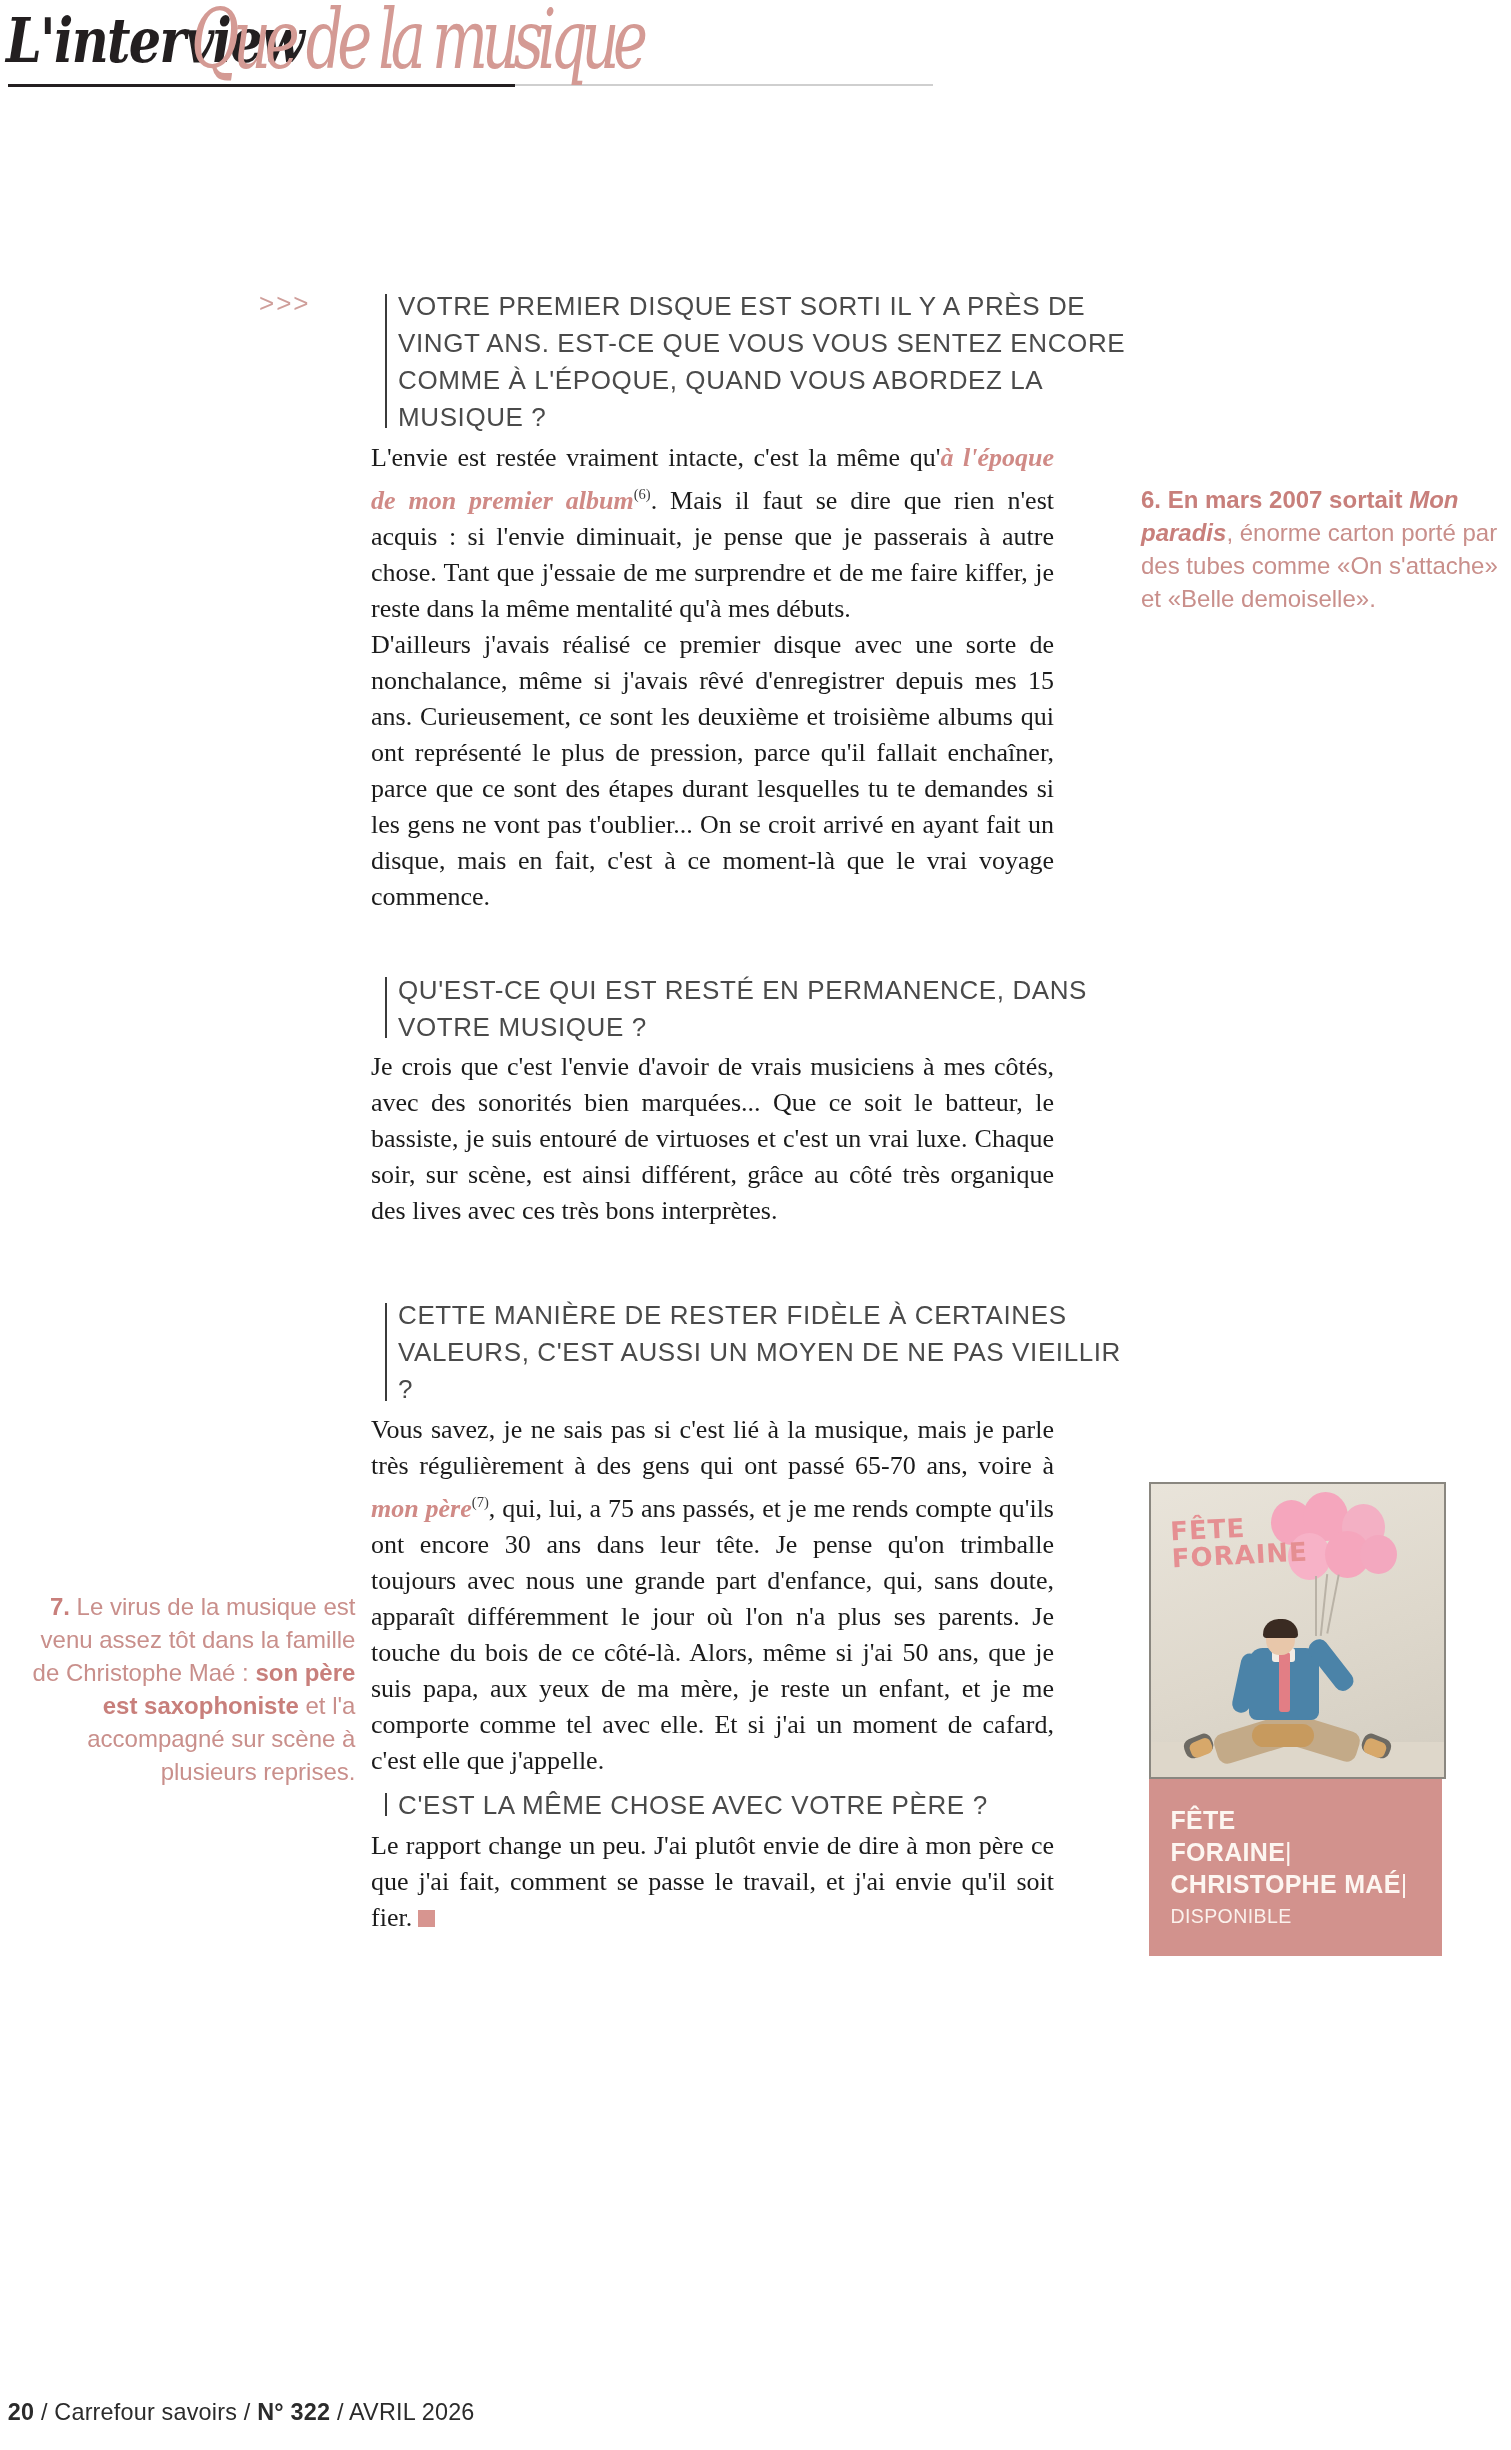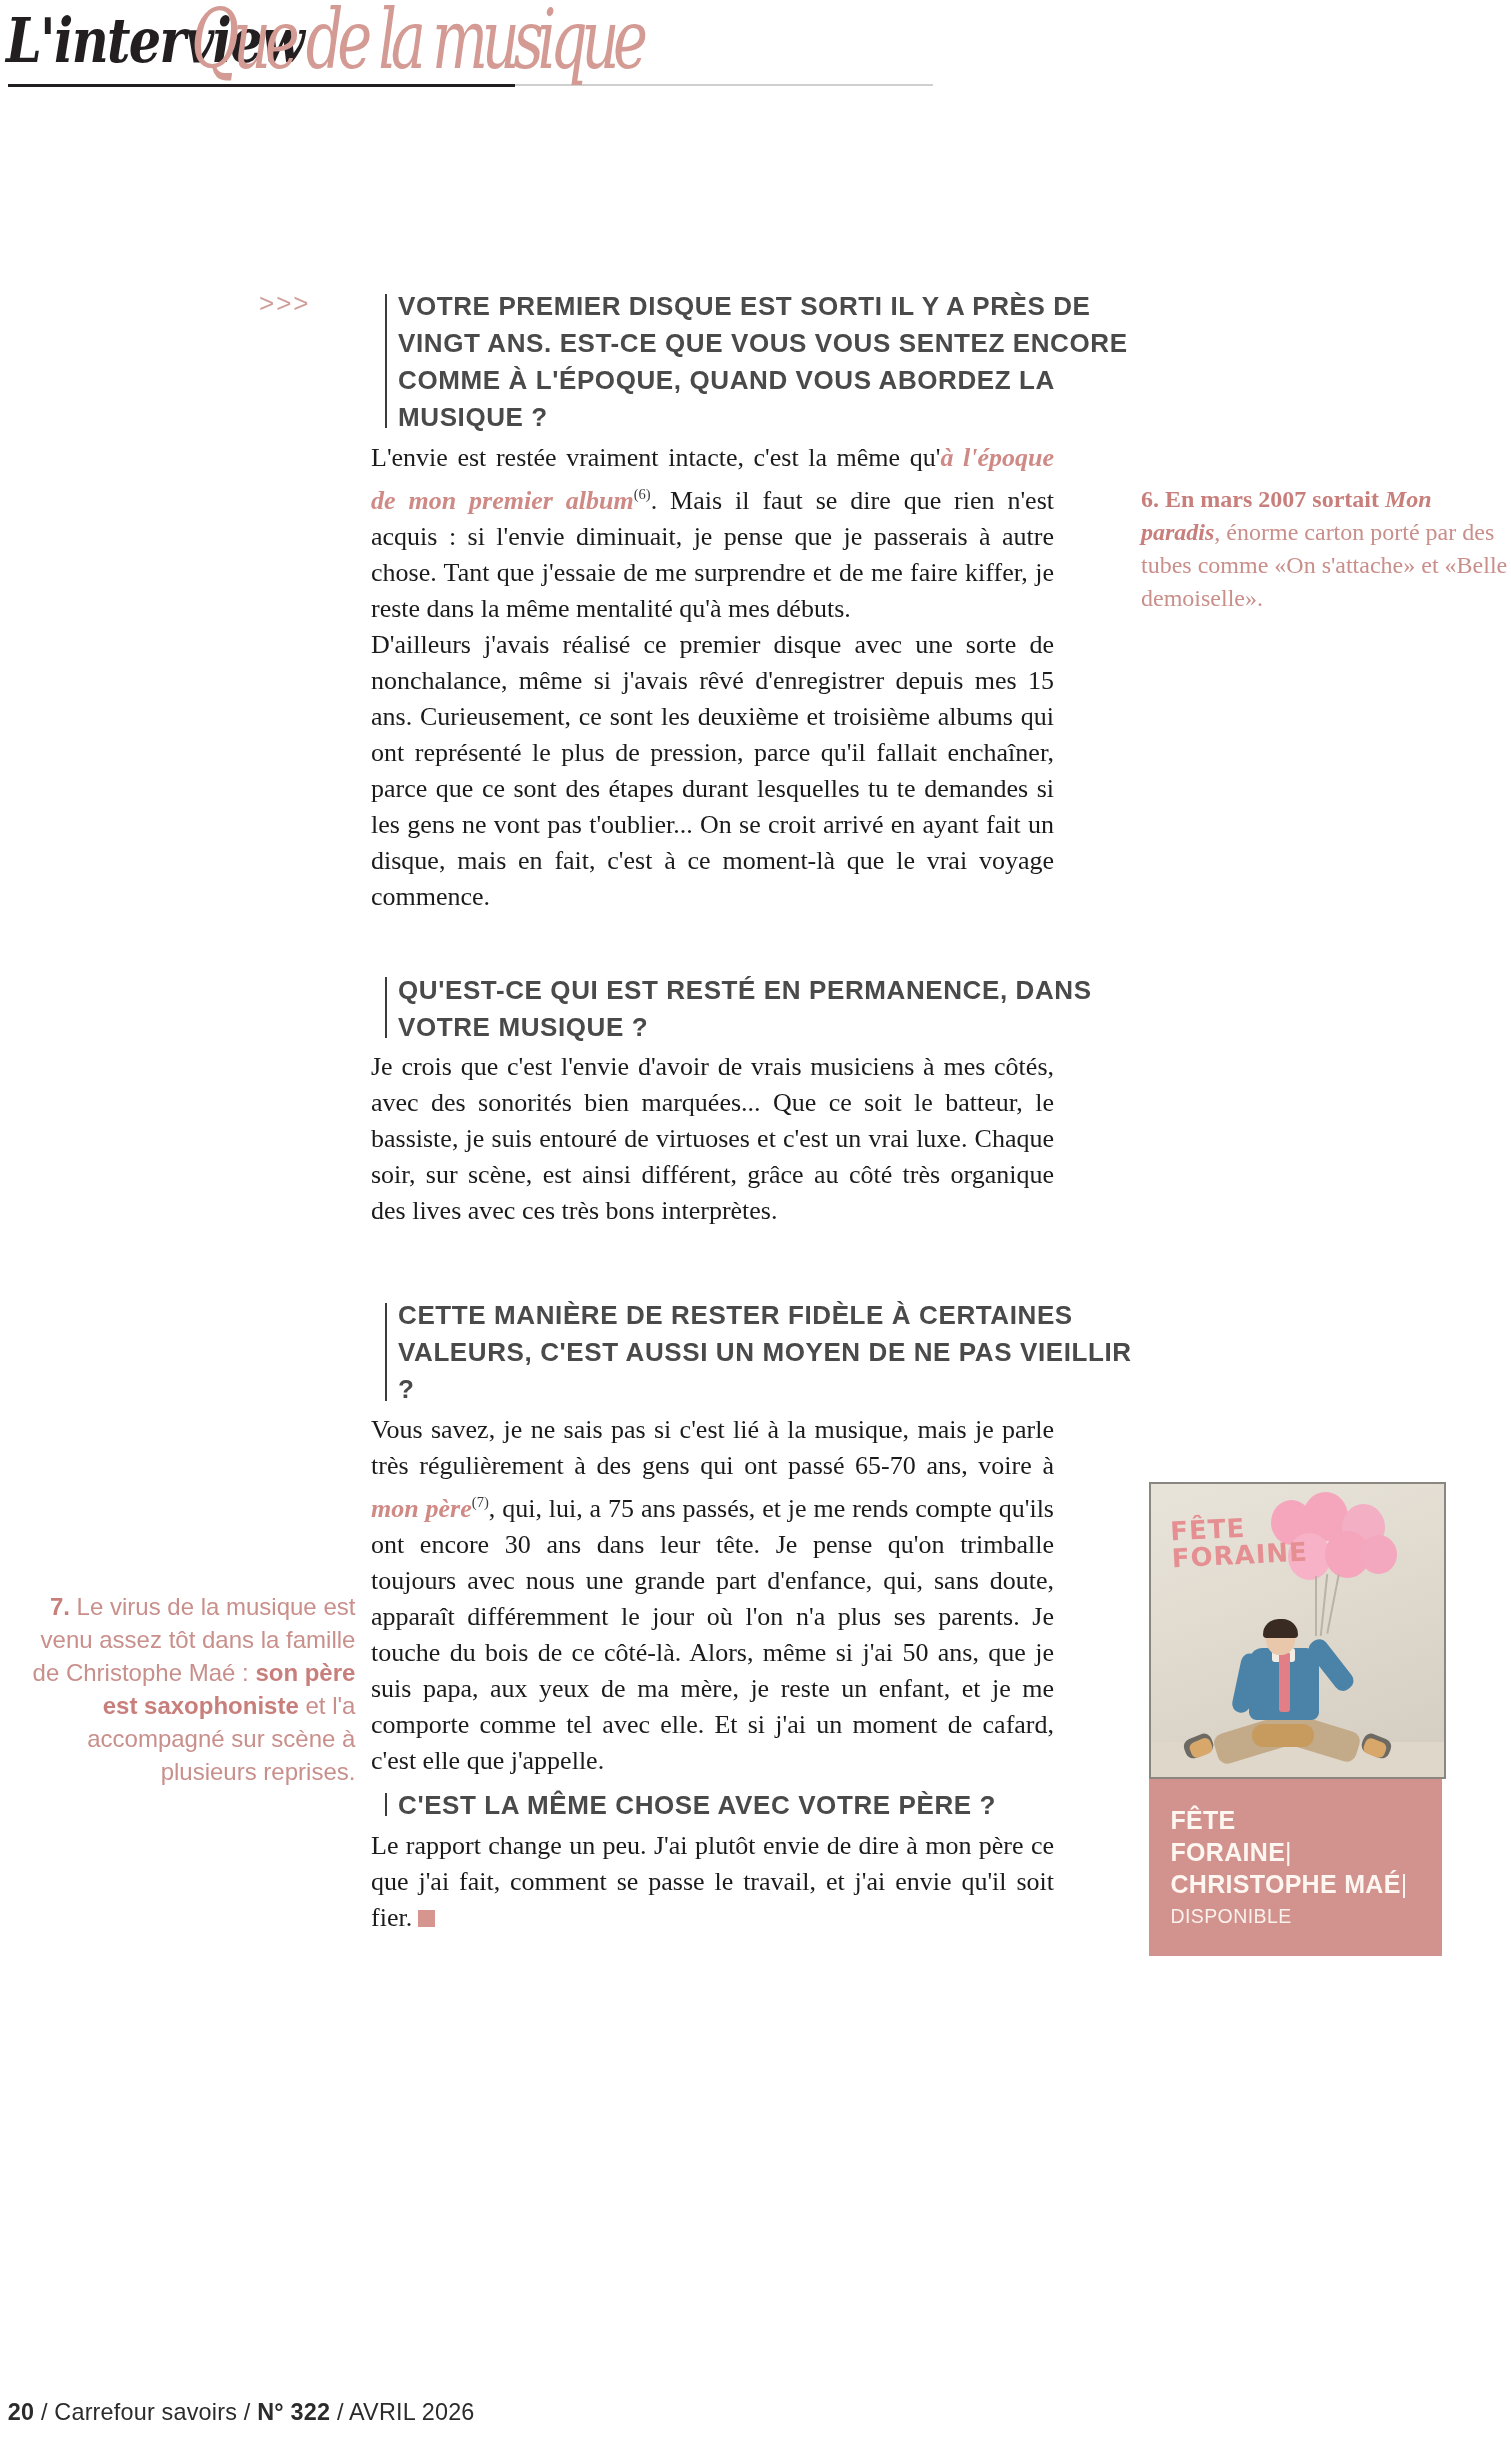--- a/index.html
+++ b/index.html
@@ -63,21 +63,21 @@
     padding-left:27px;
     margin-bottom:3.9px;
   }
   .qblock:before{
     content:"";
     position:absolute;left:13.7px;top:5.9px;bottom:7.8px;width:2px;
     background:#3b3b3b;
   }
   .qtext{
     font-family:"Liberation Sans", sans-serif;
-    font-weight:700;
+    font-weight:400;
     font-size:26px;
     line-height:37px;
     letter-spacing:0.6px;
     color:#4a4a4a;
     text-transform:uppercase;
     margin:0;
   }
   .arrows{
     position:absolute;left:-112px;top:0px;
     font-family:"Liberation Sans", sans-serif;
@@ -112,21 +112,21 @@
     width:16.6px;height:16.6px;
     background:#d79590;
     margin-left:5.9px;
     vertical-align:-1px;
   }
   .gap-m{height:57px;}
   .gap-l{height:68px;}
 
   
   .note{
-    font-family:Liberation Serif, serif;
+    font-family:Liberation Sans, sans-serif;
     font-weight:300;
     font-size:24px;
     line-height:33px;
     color:#c98f8b;
     margin:0;
   }
   .note b{ font-weight:700; color:#c87f7b; }
   .note i{ font-style:italic; font-weight:700; color:#c87f7b; }
 
   

